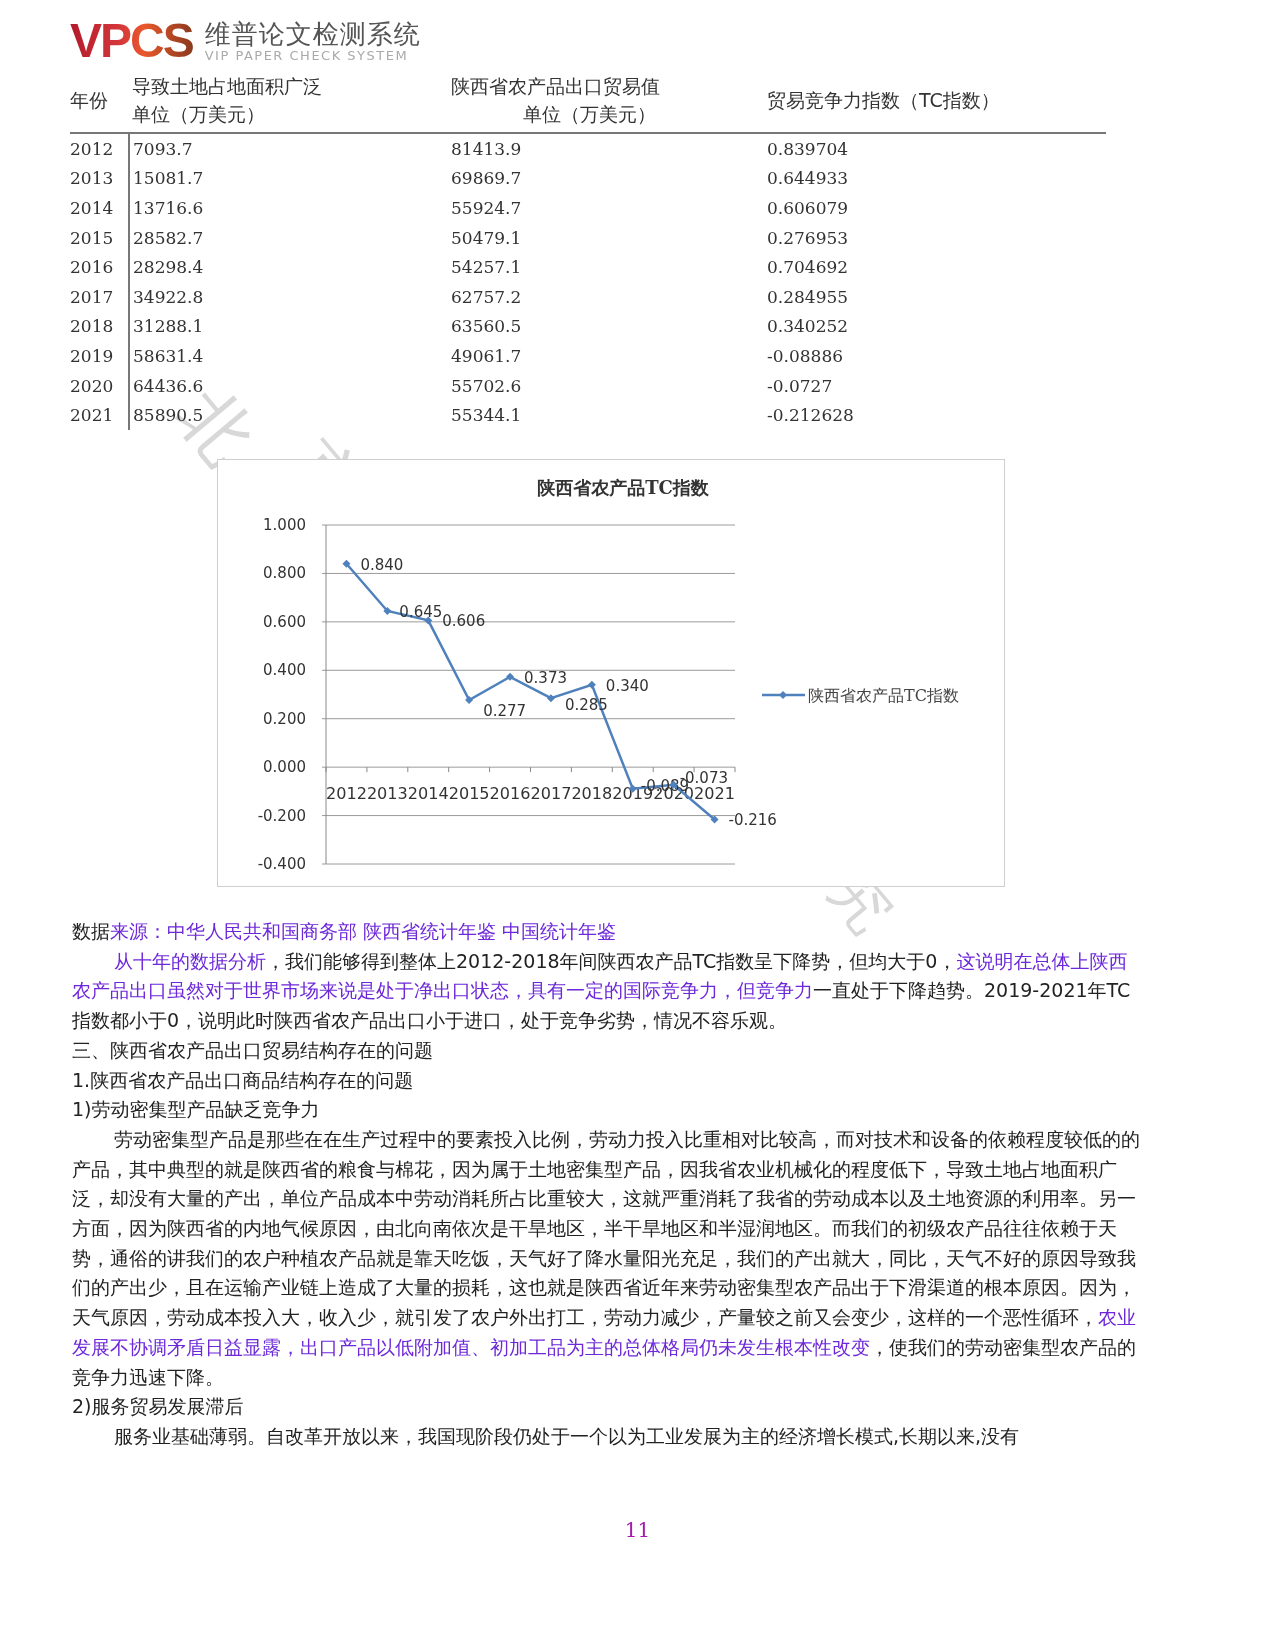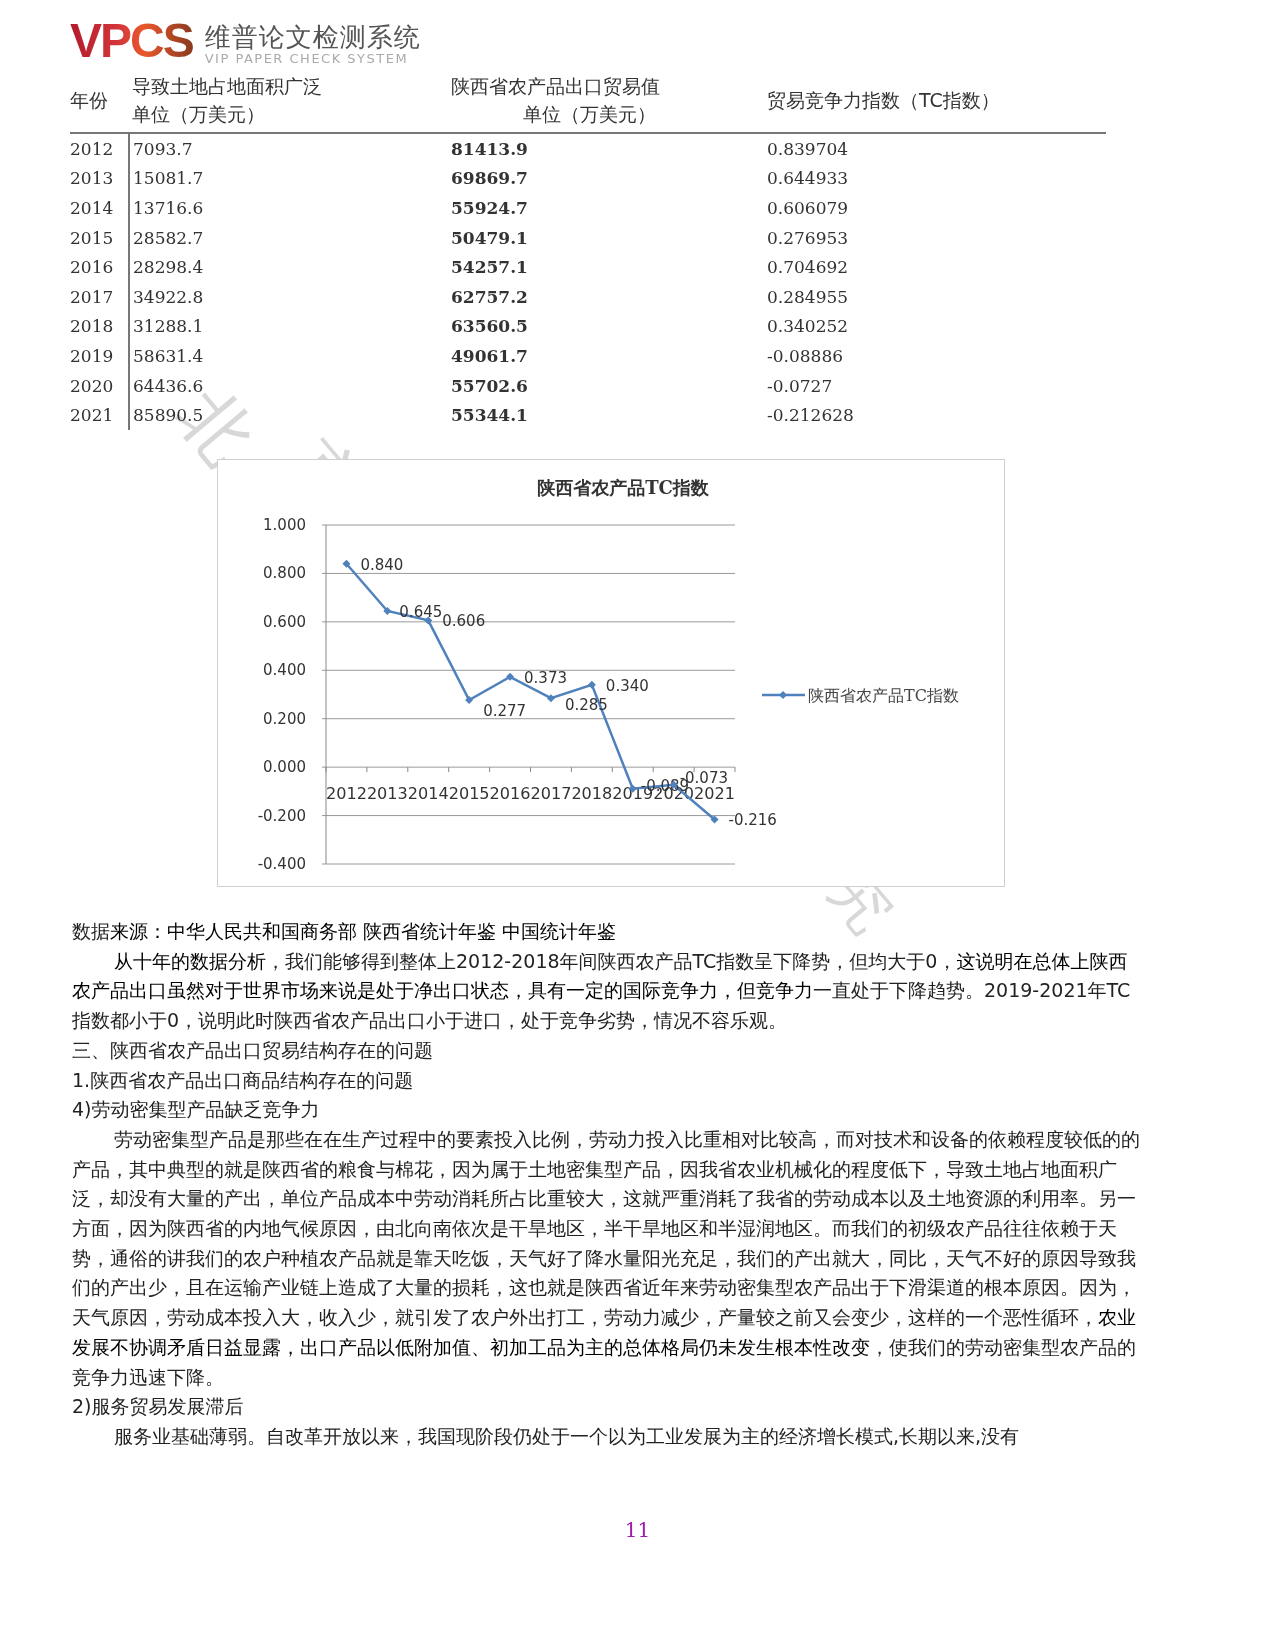--- a/index.html
+++ b/index.html
@@ -1,42 +1,42 @@
 <!DOCTYPE html>
 <html><head>
 <meta charset="utf-8">
 <style>
   html, body { margin: 0; padding: 0; background: #ffffff; }
   body { width: 1275px; height: 1650px; position: relative; overflow: hidden;
          font-family: "DejaVu Sans", "Liberation Sans", sans-serif; color: #222; }
-  .logo { position: absolute; left: 70px; top: 16px; height: 50px; display: flex; align-items: flex-end; }
+  .logo { position: absolute; left: 70px; top: 16px; height: 50px; display: flex; align-items: center; }
   .logo-mark { font-family: "Liberation Sans", sans-serif; font-weight: bold; font-size: 48px; letter-spacing: -2px;
                background: linear-gradient(90deg, #b31b2c 0%, #d4363a 40%, #e9582c 60%, #8a3a1e 100%);
                -webkit-background-clip: text; background-clip: text; color: transparent; line-height: 50px; }
   .logo-text { margin-left: 12px; display: flex; flex-direction: column; }
   .logo-cn { font-size: 26px; color: #555; letter-spacing: 1px; line-height: 30px; }
   .logo-en { font-size: 13px; color: #aaa; letter-spacing: 1.5px; line-height: 14px; }
 
   .watermark { position: absolute; color: #d8d8d8; font-size: 70px; transform: rotate(50deg); pointer-events: none; }
 
   table.data { position: absolute; left: 70px; top: 72px; width: 1036px; border-collapse: collapse;
                font-family: "DejaVu Serif", "Liberation Serif", serif; font-size: 17px; color: #333; }
   table.data th { font-family: "DejaVu Sans", sans-serif; font-weight: normal; font-size: 19px; text-align: left;
                   line-height: 28px; padding: 0 0 4px 0; border-bottom: 2px solid #777; vertical-align: middle; }
   table.data td { height: 29.6px; padding: 0; }
   .c-year { width: 58px; }
   .c-imp { width: 318px; border-left: 2px solid #777; padding-left: 3px !important; }
-  .c-exp { width: 316px; font-weight: bold; }
+  .c-exp { width: 316px; }
 
   .chart-box { position: absolute; left: 217px; top: 459px; width: 762px; height: 426px; border: 1px solid #cfcfcf; background: #fff; padding-left: 24px; }
 
   .text-block { position: absolute; left: 72px; top: 917px; width: 1068px; font-size: 19px; line-height: 29.7px; color: #222; }
   .text-block p { margin: 0; }
   .indent { text-indent: 42px; }
-  .red { color: #000000; margin-top: 27px; }
+  .red { color: #6d28d9; margin-top: 27px; }
   .page-num { position: absolute; left: 0; width: 1275px; top: 1518px; text-align: center;
               font-family: "DejaVu Serif", serif; font-size: 20px; color: #a21caf; }
 </style>
 </head>
 <body>
 
 <div class="logo">
   <span class="logo-mark">VPCS</span>
   <div class="logo-text">
     <span class="logo-cn">维普论文检测系统</span>
@@ -197,21 +197,21 @@
 
 <div class="text-block">
   <p>
     <span>数据</span><span class="red">来源：中华人民共和国商务部 陕西省统计年鉴 中国统计年鉴</span>
   </p>
   <p class="indent">
     <span class="red">从十年的数据分析</span><span>，我们能够得到整体上2012-2018年间陕西农产品TC指数呈下降势，但均大于0，</span><span class="red">这说明在总体上陕西农产品出口虽然对于世界市场来说是处于净出口状态，具有一定的国际竞争力，但竞争力</span><span>一直处于下降趋势。2019-2021年TC指数都小于0，说明此时陕西省农产品出口小于进口，处于竞争劣势，情况不容乐观。</span>
   </p>
   <p>三、陕西省农产品出口贸易结构存在的问题</p>
   <p>1.陕西省农产品出口商品结构存在的问题</p>
-  <p>4)劳动密集型产品缺乏竞争力</p>
+  <p>1)劳动密集型产品缺乏竞争力</p>
   <p class="indent">
     <span>劳动密集型产品是那些在在生产过程中的要素投入比例，劳动力投入比重相对比较高，而对技术和设备的依赖程度较低的的产品，其中典型的就是陕西省的粮食与棉花，因为属于土地密集型产品，因我省农业机械化的程度低下，导致土地占地面积广泛，却没有大量的产出，单位产品成本中劳动消耗所占比重较大，这就严重消耗了我省的劳动成本以及土地资源的利用率。另一方面，因为陕西省的内地气候原因，由北向南依次是干旱地区，半干旱地区和半湿润地区。而我们的初级农产品往往依赖于天势，通俗的讲我们的农户种植农产品就是靠天吃饭，天气好了降水量阳光充足，我们的产出就大，同比，天气不好的原因导致我们的产出少，且在运输产业链上造成了大量的损耗，这也就是陕西省近年来劳动密集型农产品出于下滑渠道的根本原因。因为，天气原因，劳动成本投入大，收入少，就引发了农户外出打工，劳动力减少，产量较之前又会变少，这样的一个恶性循环，</span><span class="red">农业发展不协调矛盾日益显露，出口产品以低附加值、初加工品为主的总体格局仍未发生根本性改变</span><span>，使我们的劳动密集型农产品的竞争力迅速下降。</span>
   </p>
   <p>2)服务贸易发展滞后</p>
   <p class="indent">服务业基础薄弱。自改革开放以来，我国现阶段仍处于一个以为工业发展为主的经济增长模式,长期以来,没有</p>
 </div>
 
 <div class="page-num">11</div>
 
 </body></html>

